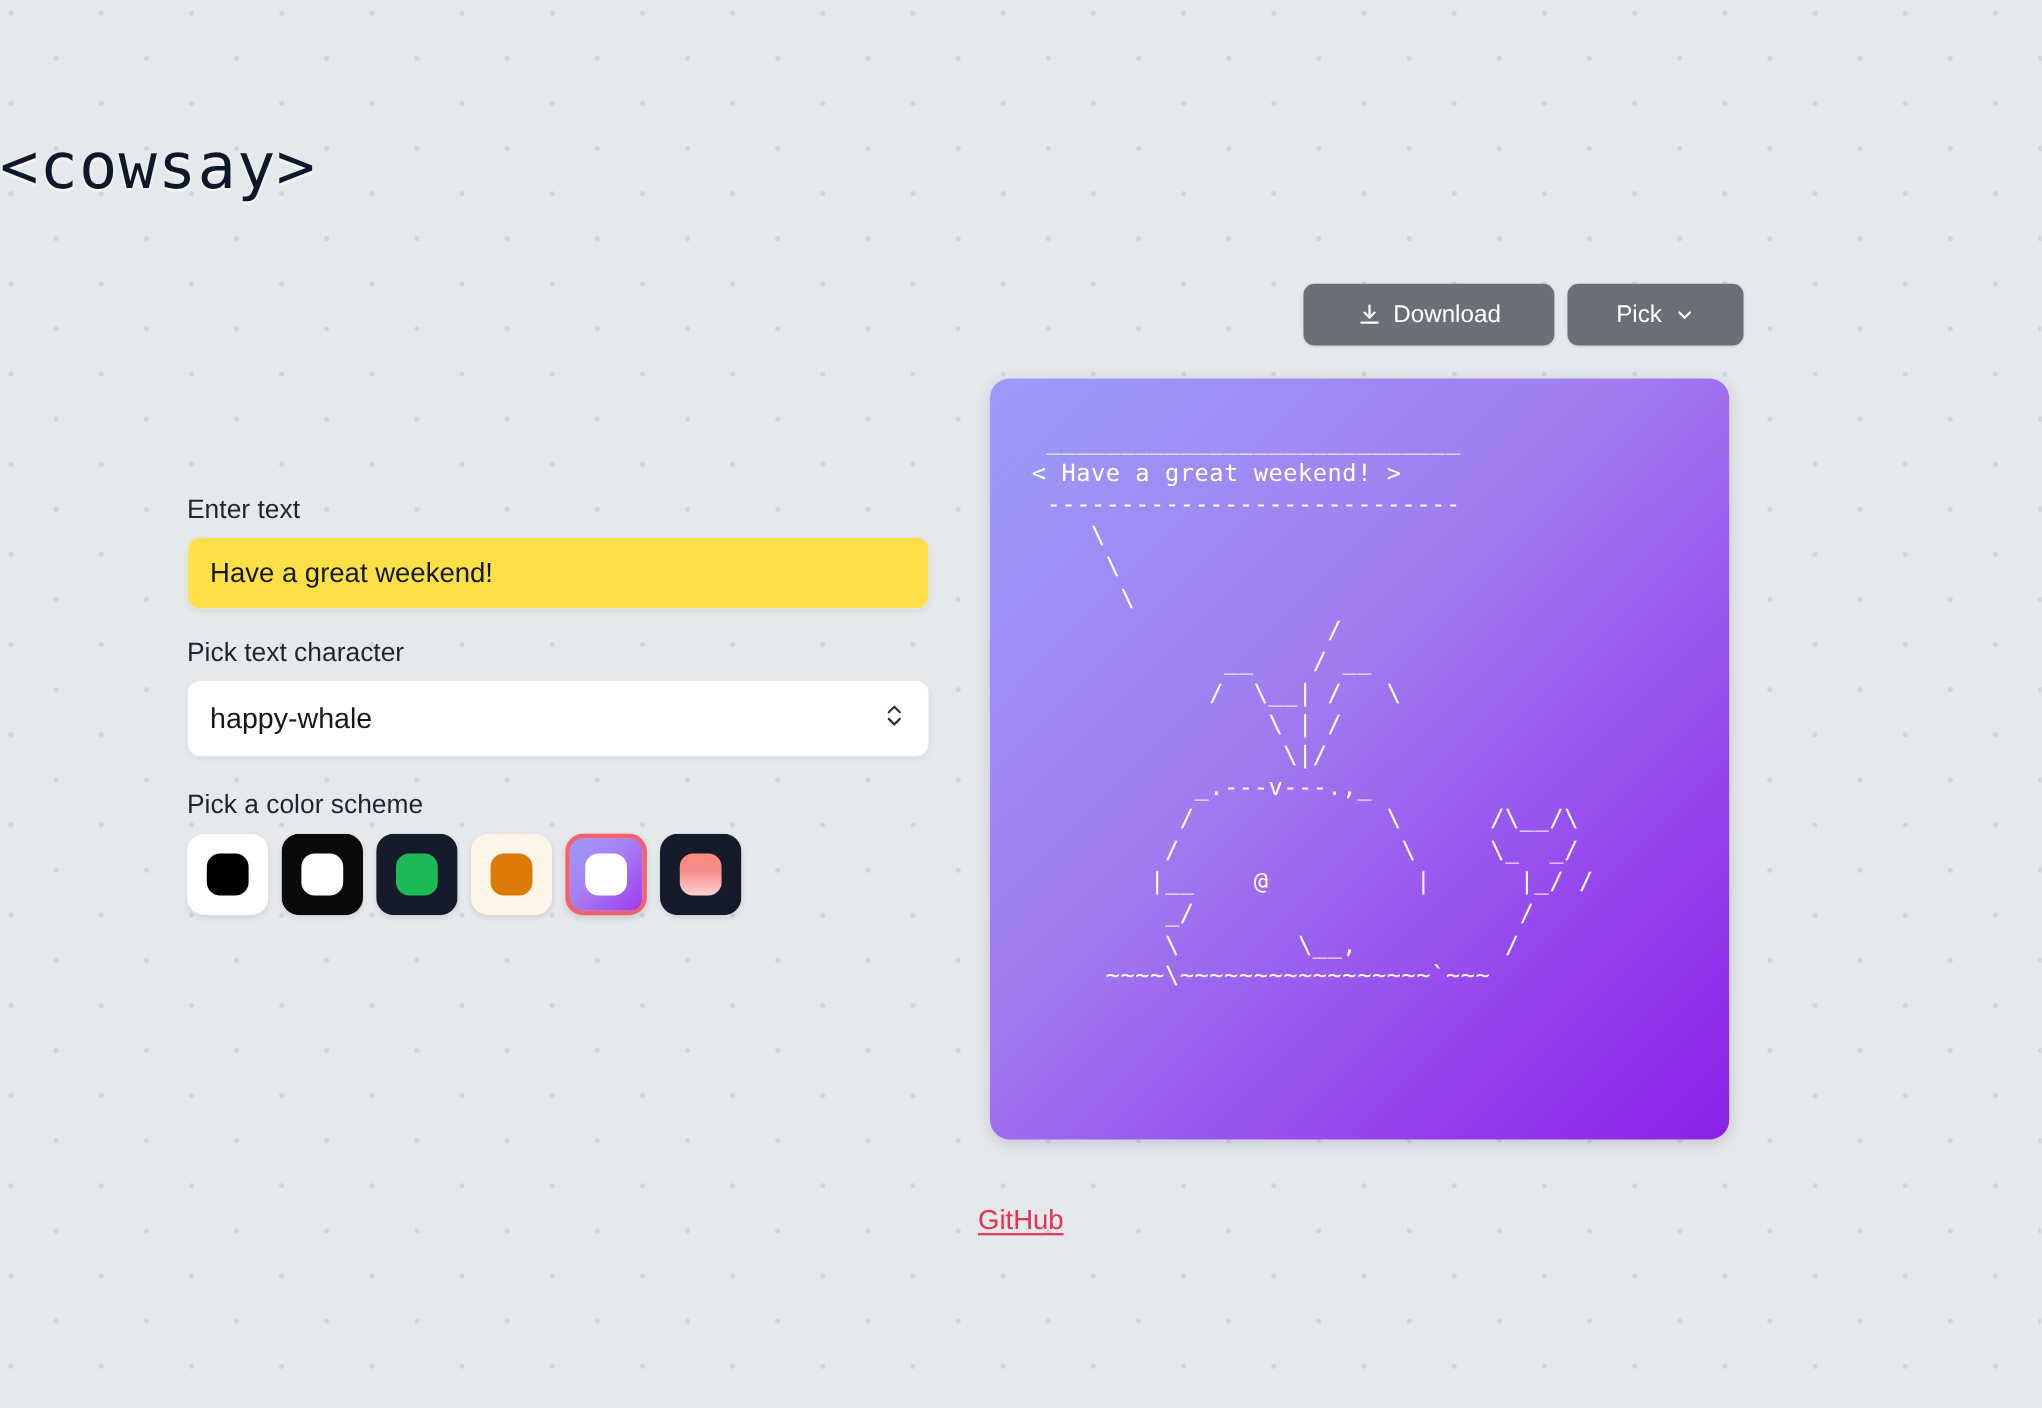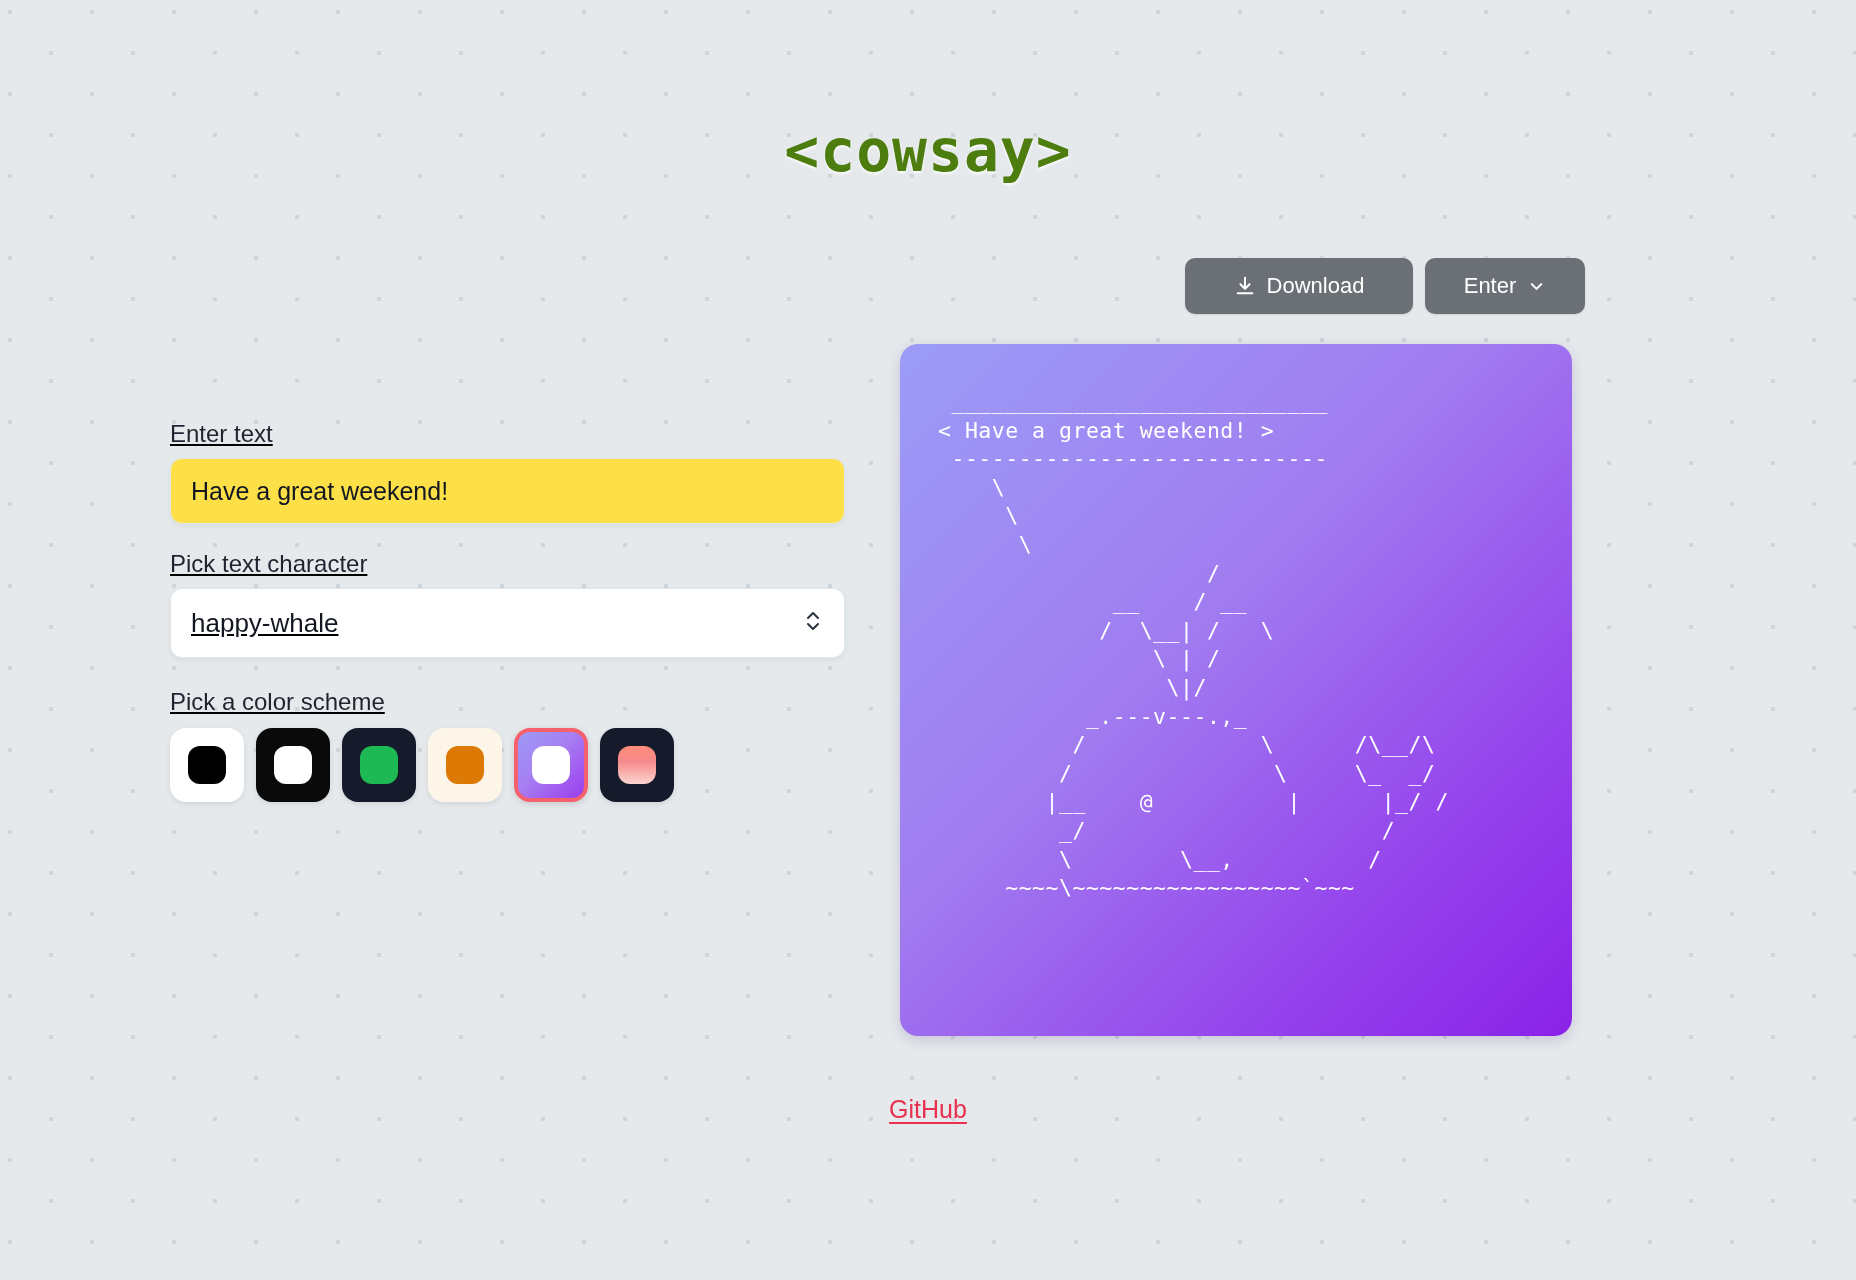--- a/index.html
+++ b/index.html
@@ -14,25 +14,25 @@
       radial-gradient(circle, #cfd5d8 2.2px, transparent 2.4px),
       radial-gradient(circle, #cfd5d8 2.2px, transparent 2.4px);
     background-size: 82px 82px, 82px 82px;
     background-position: 10px 12px, 51px 53px;
     overflow: hidden;
     position: relative;
   }
 
   
   .title {
-    text-align: center;
+    text-align: left;
     font-family: "DejaVu Sans Mono", "Liberation Mono", monospace;
     font-size: 58px;
-    font-weight: 700;
-    color: #4d7c0f;
+    font-weight: 400;
+    color: #0f172a;
     letter-spacing: 1px;
     margin: 0;
     padding-top: 122px;
     line-height: 1;
     text-shadow: 0 2px 3px rgba(255,255,255,0.9);
   }
 
   
   .actions {
     position: absolute;
@@ -58,23 +58,22 @@
     box-shadow: 0 1px 2px rgba(0,0,0,0.10);
   }
   .btn-download { width: 228px; }
   .btn-copy { width: 160px; }
   .btn svg { display: block; }
 
   
   .form {
     position: absolute;
     left: 170px;
-    top: 420px;
-    width: 675px;
-    text-decoration: underline;
+    top: 450px;
+    width: 675px;
   }
   .field-label {
     font-size: 24px;
     color: #1f2430;
     margin-bottom: 10px;
     display: block;
   }
   .field-label.second { margin-top: 26px; }
   .field-label.third  { margin-top: 30px; }
 
@@ -197,21 +196,21 @@
     <span>
       <svg width="22" height="22" viewBox="0 0 24 24" fill="none" stroke="#ffffff" stroke-width="2.2" stroke-linecap="round" stroke-linejoin="round">
         <path d="M12 3v11"></path>
           <path d="M7 10l5 5 5-5"></path>
           <path d="M4 20h16"></path>
       </svg>
     </span>
     <span>Download</span>
   </button>
   <button class="btn btn-copy">
-    <span>Enter</span>
+    <span>Pick</span>
     <span>
       <svg width="19" height="19" viewBox="0 0 24 24" fill="none" stroke="#ffffff" stroke-width="2.6" stroke-linecap="round" stroke-linejoin="round">
         <path d="M6 9l6 6 6-6"></path>
       </svg>
     </span>
   </button>
 </div>
 
 <div class="form">
 

